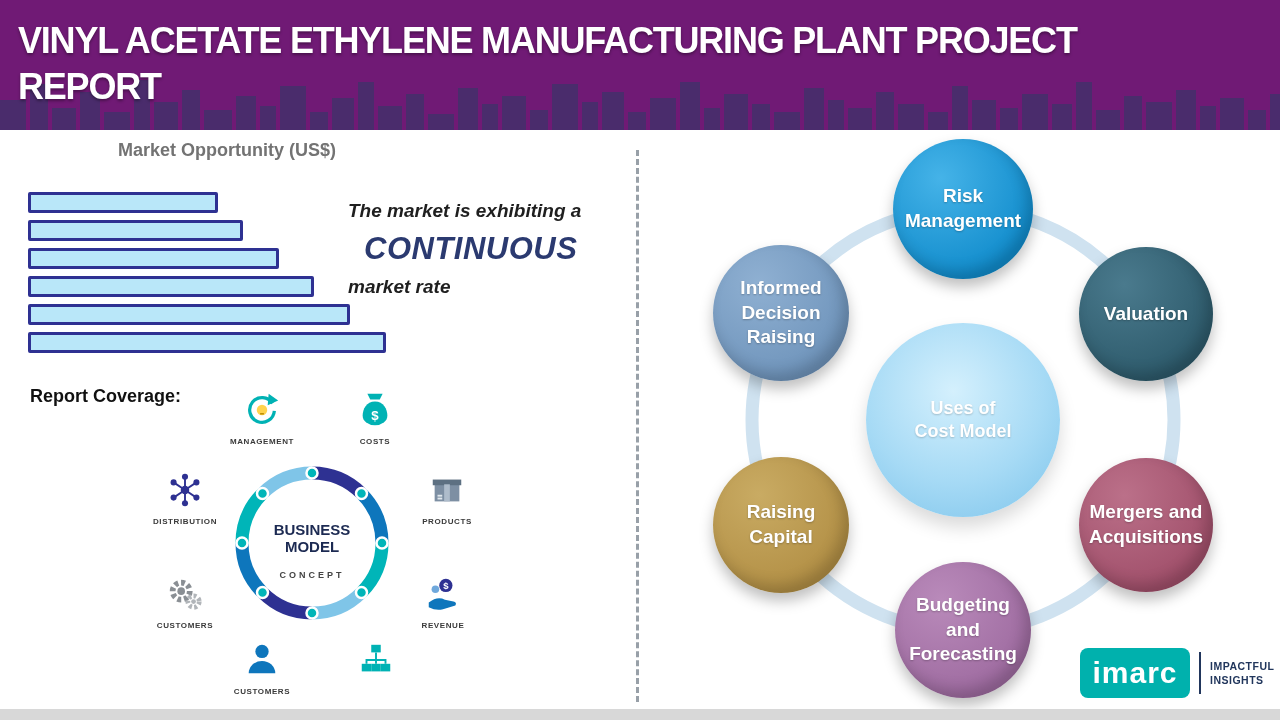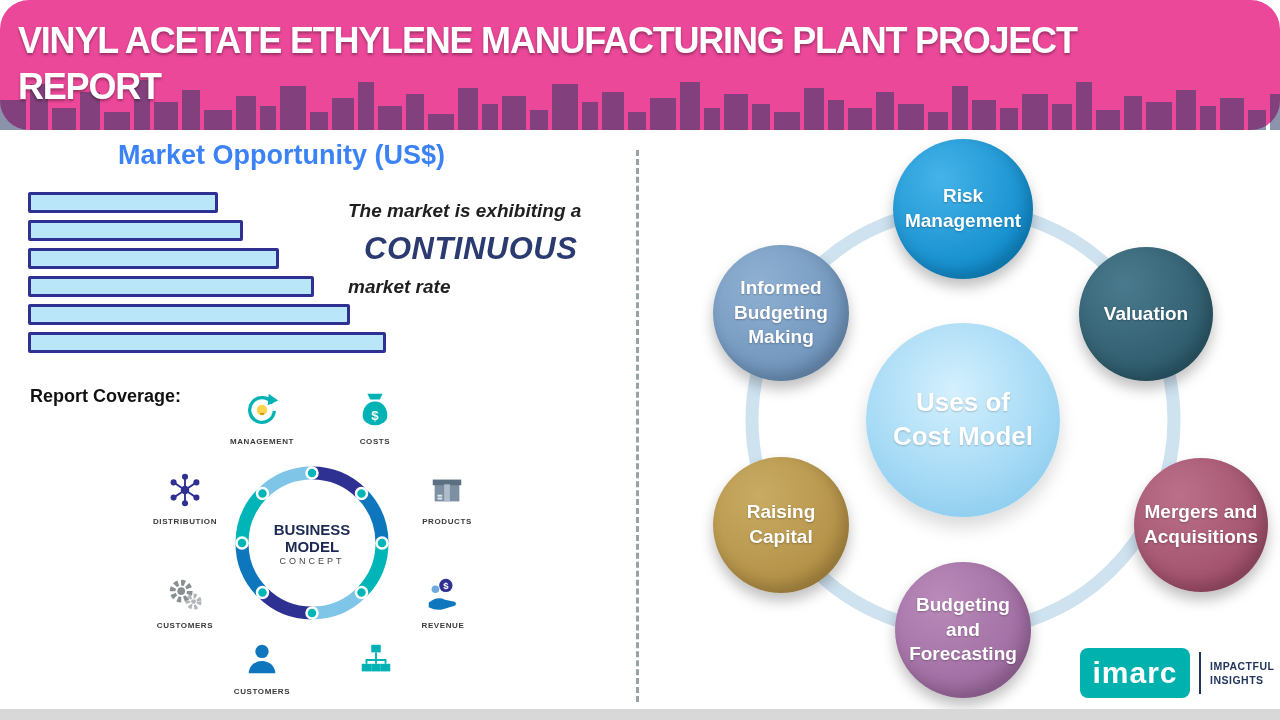--- a/index.html
+++ b/index.html
@@ -1,42 +1,42 @@
 <!DOCTYPE html>
 <html><head>
 <meta charset="utf-8">
 <style>
   * { margin:0; padding:0; box-sizing:border-box; }
   html,body { width:1280px; height:720px; }
   body { font-family:"Liberation Sans", sans-serif; background:#fff; overflow:hidden; }
   .stage { position:relative; width:1280px; height:720px; background:#fff; overflow:hidden; }
 
   
-  .header { position:absolute; left:0; top:0; width:1280px; height:130px; background:#ec4899;border-radius:29px; }
+  .header { position:absolute; left:0; top:0; width:1280px; height:130px; background:#701a75; }
   .skyline { position:absolute; left:0; bottom:0; width:1280px; height:70px; }
   .page-title { position:absolute; left:18px; top:18px; width:1200px;
     color:#fff; font-size:36px; font-weight:800; letter-spacing:-1.2px; line-height:1.27;
     text-shadow:0 2px 3px rgba(0,0,0,.35); }
 
   
-  .section-title { position:absolute; left:118px; top:140px; color:#3b82f6; font-size:27px; font-weight:800; }
+  .section-title { position:absolute; left:118px; top:140px; color:#737373; font-size:18px; font-weight:800; }
   .bars { position:absolute; left:28px; top:192px; }
   .bar { height:21px; margin-bottom:7px; background:#b9e7f9; border:3px solid #2e3192; border-radius:2px; }
   .market-text { position:absolute; left:348px; top:200px; width:270px; color:#1f1f1f;font-style:italic; }
   .mt-1 { font-size:19px; font-weight:700; }
   .mt-2 { font-size:31px; font-weight:800; color:#2b3a70; margin:9px 16px; letter-spacing:.5px; }
   .mt-3 { font-size:19px; font-weight:700; }
   .report-coverage { position:absolute; left:30px; top:386px; font-size:18px; font-weight:800; color:#111; }
 
   
   .bm { position:absolute; left:140px; top:383px; width:380px; height:330px; }
   .bm-ring { position:absolute; left:72px; top:60px; }
   .bm-center { position:absolute; left:112px; top:138px; width:120px; text-align:center; }
   .bm-center-title { font-size:15px; font-weight:800; color:#1c2a52; line-height:1.15; }
-  .bm-center-sub { font-size:9px; letter-spacing:3px; color:#444; margin-top:0; font-weight:400; }
+  .bm-center-sub { font-size:9px; letter-spacing:3px; color:#444; margin-top:14px; font-weight:700; }
   .bm-item { position:absolute; width:90px; display:flex; flex-direction:column; align-items:center; }
   .bm-item svg { width:38px; height:38px; }
   .bm-label { margin-top:4px; font-size:8px; font-weight:700; letter-spacing:.6px; color:#3a3a3a; text-align:center; }
   .pos-management { left:77px; top:8px; }
   .pos-costs { left:190px; top:8px; }
   .pos-distribution { left:0px; top:88px; }
   .pos-products { left:262px; top:88px; }
   .pos-services { left:0px; top:192px; }
   .pos-revenue { left:258px; top:192px; }
   .pos-customers { left:77px; top:258px; }
@@ -44,29 +44,29 @@
 
   
   .divider { position:absolute; left:636px; top:150px; height:552px; border-left:3px dashed #98a0a8; }
 
   
   .uses-ring { position:absolute; left:640px; top:130px; }
   .uses-center { position:absolute; left:866px; top:323px; width:194px; height:194px; border-radius:50%;
     background:radial-gradient(circle at 45% 35%, #d4f0fd 0%, #a6daf5 55%, #7cc3ea 100%);
     box-shadow:0 10px 18px rgba(0,0,0,.15);
     display:flex; flex-direction:column; align-items:center; justify-content:center;
-    color:#fff; font-size:26px; font-weight:800; text-shadow:0 1px 2px rgba(0,0,0,.2); line-height:1.3; }
+    color:#fff; font-size:18px; font-weight:800; text-shadow:0 1px 2px rgba(0,0,0,.2); line-height:1.3; }
   .sat { position:absolute; border-radius:50%; display:flex; align-items:center; justify-content:center;
     text-align:center; color:#fff; font-weight:700; font-size:19px; line-height:1.3;
     background:radial-gradient(circle at 34% 28%, var(--cl), var(--c) 75%);
     box-shadow:0 8px 14px rgba(0,0,0,.25), inset -6px -8px 14px rgba(0,0,0,.18);
     padding:0 22px; text-shadow:0 1px 2px rgba(0,0,0,.25); }
   .sat-0 { left:893px; top:139px; width:140px; height:140px; }
   .sat-1 { left:1079px; top:247px; width:134px; height:134px; }
-  .sat-2 { left:1134px; top:458px; width:134px; height:134px;text-align:center; }
+  .sat-2 { left:1079px; top:458px; width:134px; height:134px;text-align:center; }
   .sat-3 { left:895px; top:562px; width:136px; height:136px; }
   .sat-4 { left:713px; top:457px; width:136px; height:136px; }
   .sat-5 { left:713px; top:245px; width:136px; height:136px; }
 
   
   .logo { position:absolute; left:1080px; top:648px; display:flex; align-items:center; gap:9px; }
   .logo-box { width:110px; height:50px; border-radius:8px; display:flex; align-items:center; justify-content:center; }
   .logo-brand { color:#fff; font-size:30px; font-weight:800; letter-spacing:1px; line-height:1; }
   .logo-divider { width:2px; height:42px; background:#21365c; }
   .logo-tag { display:flex; flex-direction:column; justify-content:center; }
@@ -310,21 +310,21 @@
   <div class="sat sat-2" style="--c: #a04f6a; --cl: #bb7089;">
     <span>Mergers and Acquisitions</span>
   </div>
   <div class="sat sat-3" style="--c: #9e6ba0; --cl: #b98aba;">
     <span>Budgeting and Forecasting</span>
   </div>
   <div class="sat sat-4" style="--c: #b28f45; --cl: #c9ab63;">
     <span>Raising Capital</span>
   </div>
   <div class="sat sat-5" style="--c: #6f94bb; --cl: #8fb0d2;">
-    <span>Informed Budgeting Making</span>
+    <span>Informed Decision Raising</span>
   </div>
 
   <div class="logo">
     <div class="logo-box" style="background: rgb(0, 177, 173);">
       <span class="logo-brand">imarc</span>
     </div>
     <div class="logo-divider"></div>
     <div class="logo-tag">
       <div>IMPACTFUL</div>
       <div>INSIGHTS</div>

